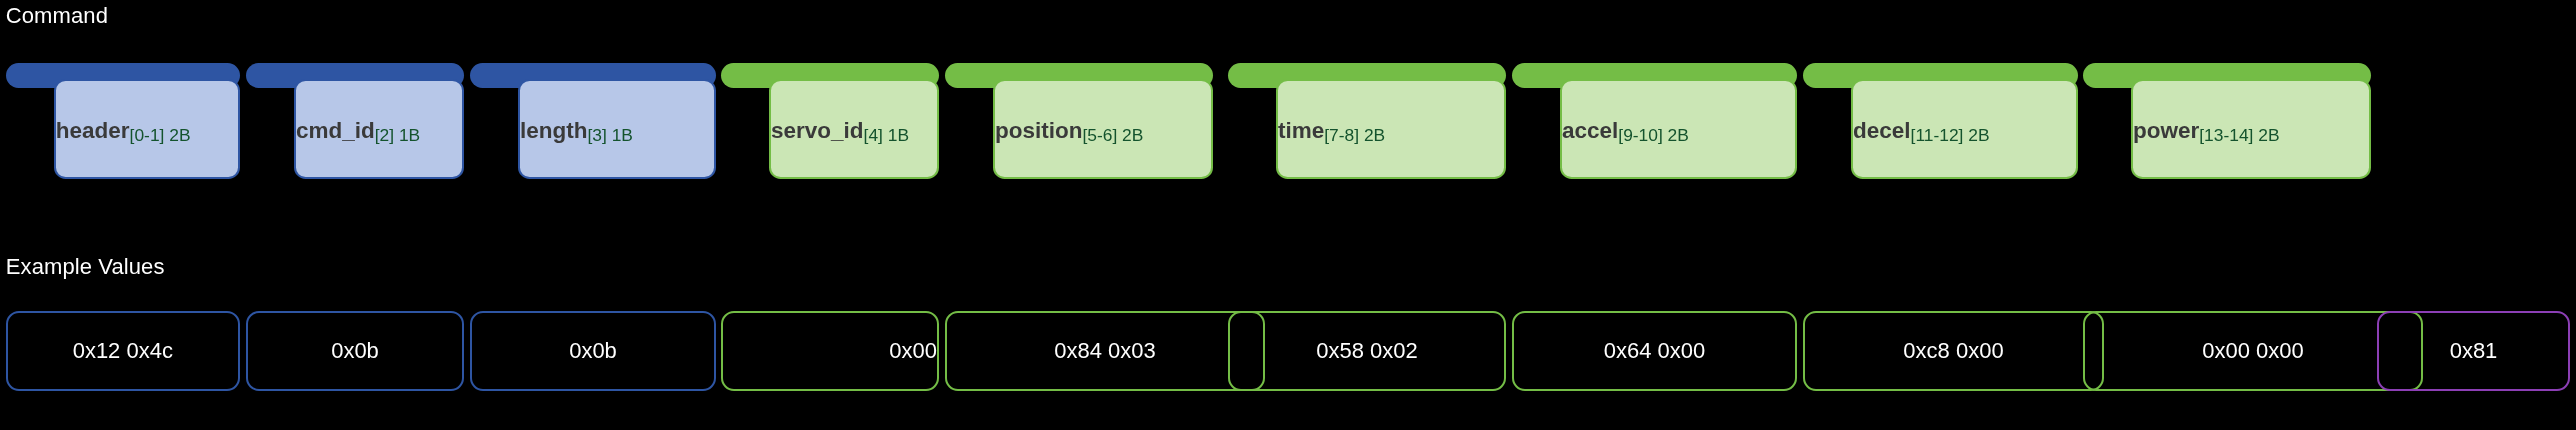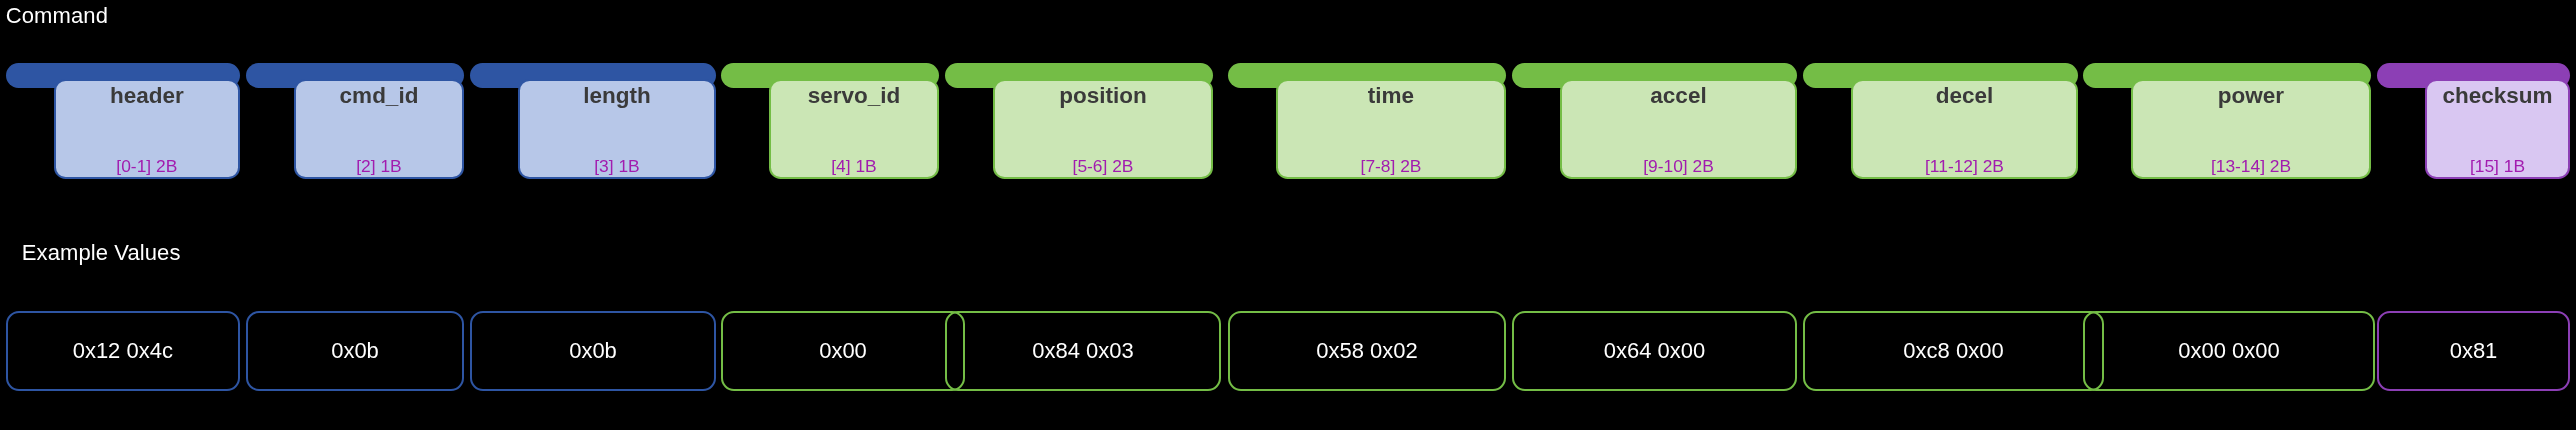--- a/index.html
+++ b/index.html
@@ -10,52 +10,52 @@
   }
   .sheet{position:relative;width:2576px;height:430px;background:#000;}
 
   
   .section-title{
     position:absolute;left:5.8px;
     color:#ffffff;font-weight:normal;font-size:22px;letter-spacing:0.1px;
     white-space:nowrap;
   }
   #title-command{top:2.9px;}
-  #title-example{top:240px;margin-left:16px;}
+  #title-example{top:254px;}
 
   
   .row{position:absolute;left:0;top:0;height:100%;}
   #row-command{position:absolute;left:0;right:0;top:63px;height:116px;}
   #row-example{position:absolute;left:0;right:0;top:311px;height:102px;}
 
   
   .field{
     position:absolute;top:0;height:116px;
     box-sizing:border-box;
   }
   .field .cap{      
     position:absolute;left:0;right:0;top:0;height:25px;
     border-radius:12.4px;
   }
   .field .body{     
     position:absolute;left:0;right:0;top:16px;bottom:0;
     border-radius:11.6px;
     border:2.2px solid transparent;
-    display:flex;flex-direction:column;
-    align-items:center;justify-content:space-between;
+    display:flex;
+    align-items:center;justify-content:flex-start;
     box-sizing:border-box;
     padding-top:2.9px;
     margin-left:48px;
   }
   .field .name{
     font-size:22.5px;font-weight:bold;color:#3a3a3a;
     line-height:1.05;white-space:nowrap;
   }
   .field .range{
-    font-size:17.4px;color:#a21caf;margin-top:10.2px;
+    font-size:17.4px;color:#14532d;margin-top:10.2px;
     white-space:nowrap;
   }
 
   
   .g-blue   .cap  {background:#2e55a3;}
   .g-blue   .body {background:#b7c7e8;border-color:#2e55a3;}
   .g-green  .cap  {background:#74bd46;}
   .g-green  .body {background:#cbe6b5;border-color:#74bd46;}
   .g-purple .cap  {background:#8c3fb5;}
   .g-purple .body {background:#d9c7f2;border-color:#8c3fb5;}
@@ -140,57 +140,50 @@
           <div class="range">[11-12] 2B</div>
         </div>
       </div>
       <div class="field g-green" style="left: 2083px; width: 288px;">
         <div class="cap"></div>
         <div class="body">
           <div class="name">power</div>
           <div class="range">[13-14] 2B</div>
         </div>
       </div>
-      <div class="field g-purple" style="left: 2377px; width: 193px;">
-        <div class="cap"></div>
-        <div class="body">
-          <div class="name">checksum</div>
-          <div class="range">[15] 1B</div>
-        </div>
-      </div>
     </div>
 
   <div class="section-title" id="title-example">Example Values</div>
 
   <div class="row" id="row-example">
       <div class="value g-blue" style="left: 5.8px; width: 234px;">
         <div class="vtext">0x12 0x4c</div>
       </div>
       <div class="value g-blue" style="left: 246px; width: 218px;">
         <div class="vtext">0x0b</div>
       </div>
       <div class="value g-blue" style="left: 470px; width: 246px;">
         <div class="vtext">0x0b</div>
       </div>
-      <div class="value g-green" style="left: 721px; width: 244px;">
+      <div class="value g-green" style="left: 721px; width: 218px; justify-content: flex-end;">
         <div class="vtext">0x00</div>
       </div>
-      <div class="value g-green" style="left: 945px; width: 276px;">
+      <div class="value g-green" style="left: 945px; width: 320px;">
         <div class="vtext">0x84 0x03</div>
       </div>
       <div class="value g-green" style="left: 1228px; width: 278px;">
         <div class="vtext">0x58 0x02</div>
       </div>
       <div class="value g-green" style="left: 1512px; width: 285px;">
         <div class="vtext">0x64 0x00</div>
       </div>
       <div class="value g-green" style="left: 1803px; width: 301px;">
         <div class="vtext">0xc8 0x00</div>
       </div>
-      <div class="value g-green" style="left: 2083px; width: 292px;">
+      <div class="value g-green" style="left: 2083px; width: 340px;">
         <div class="vtext">0x00 0x00</div>
       </div>
       <div class="value g-purple" style="left: 2377px; width: 193px; justify-content: center;">
         <div class="vtext">0x81</div>
       </div>
     </div>
 
 </div>
 
 

